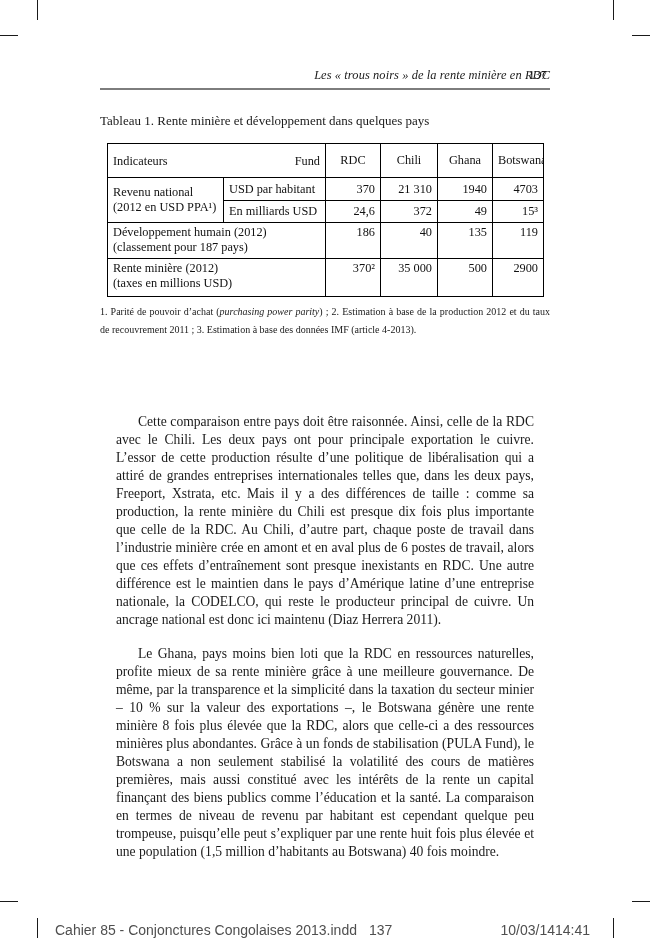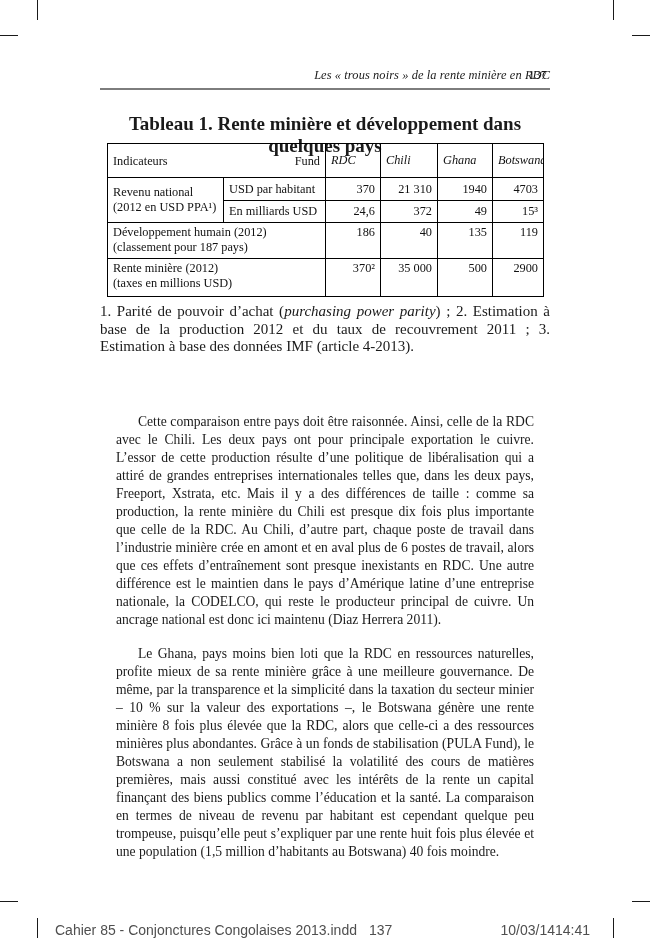--- a/index.html
+++ b/index.html
@@ -25,45 +25,45 @@
     position:absolute; right:3px; top:0; font-size:12.4px;
   }
   .headrule {
     position:absolute; left:100px; top:88px; width:450px; height:0;
     border-top:2px solid #7d7d7d;
   }
 
   
   .tabtitle {
     position:absolute; left:100px; top:113px; width:450px;
-    text-align:center; font-weight:bold; font-size:19px;
+    text-align:left; font-weight:normal; font-size:13px;
   }
 
   
   table.tbl {
     position:absolute; left:107px; top:143px;
     border-collapse:collapse; table-layout:fixed;
     width:436px; font-size:12.3px; color:#111;
   }
   table.tbl td {
     border:1px solid #000;
     padding:2px 5px;
     vertical-align:middle;
     overflow:hidden;
   }
   td.corner { vertical-align:top;margin-left:40px; }
   .corner-flex { display:flex; justify-content:space-between; padding-top:2px; }
-  td.ch { vertical-align:top; padding-top:4px;font-style:italic; }
+  td.ch { text-align:center; vertical-align:top; padding-top:4px; }
   td.num { text-align:right; }
   tr.row-tall td { vertical-align:top; }
 
   
   .notes {
     position:absolute; left:100px; top:303px; width:450px;
-    font-size:15px; line-height:17.6px; text-align:justify;
+    font-size:10px; line-height:17.6px; text-align:justify;
   }
   .notes p { margin:0; }
 
   
   .bodytext {
     position:absolute; left:100px; top:397px; width:450px;
     font-size:13.6px; line-height:18px; text-align:justify;
   }
   .bodytext p { margin:16px; text-indent:22px; }
 

